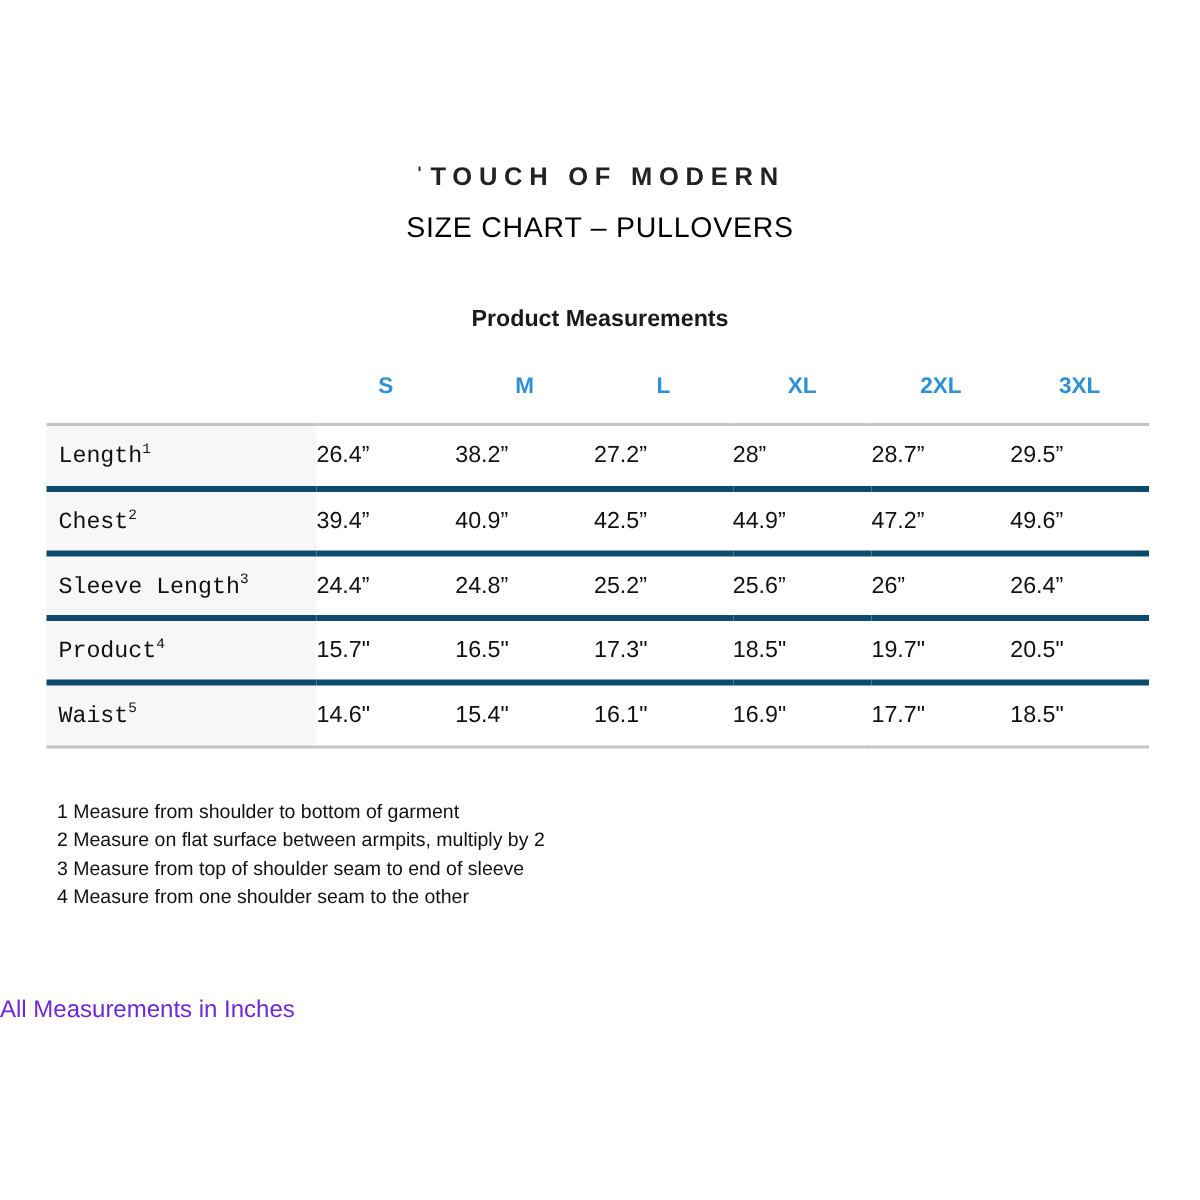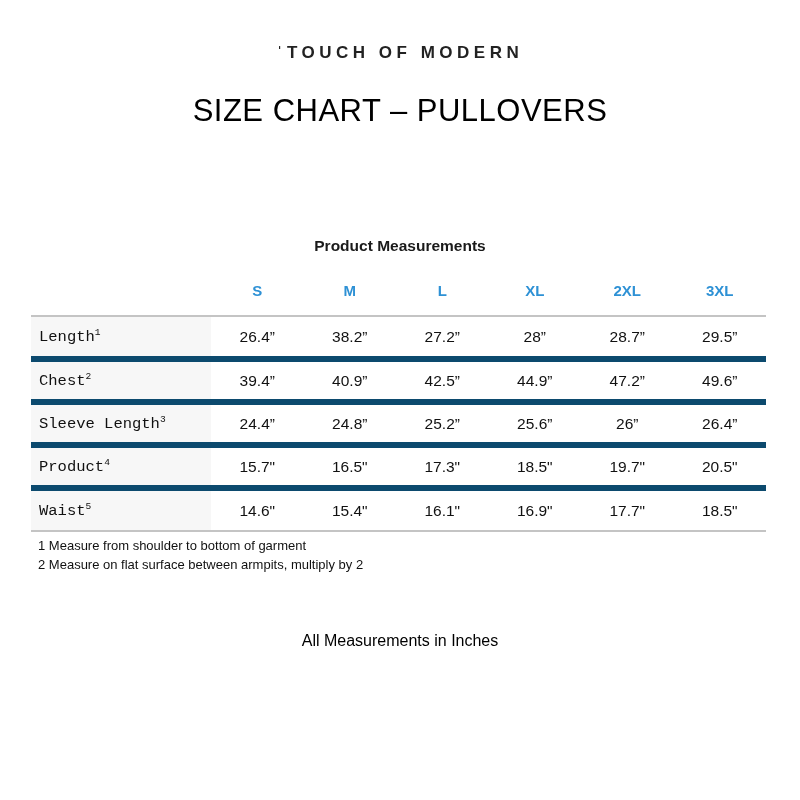--- a/index.html
+++ b/index.html
@@ -6,37 +6,37 @@
   html, body { background: #ffffff; }
   body {
     width: 800px; height: 800px;
     font-family: "Liberation Sans", sans-serif;
     color: #111111;
     overflow: hidden;
   }
   .page { width: 800px; height: 800px; position: relative; background: #ffffff; }
 
   .logo {
-    margin-top: 43px;
+    margin-top: 108px;
     text-align: center;
     font-size: 17px;
     font-weight: 700;
     letter-spacing: 4.5px;
     color: #222222;
   }
   .main-title {
-    margin-top: 30px;
+    margin-top: 14px;
     text-align: center;
-    font-size: 31px;
+    font-size: 19px;
     font-weight: 400;
     letter-spacing: 0.5px;
     color: #000000;
   }
   .table-title {
-    margin-top: 108px;
+    margin-top: 40px;
     text-align: center;
     font-size: 15.5px;
     font-weight: 600;
     color: #1a1a1a;
   }
 
   table.size-chart {
     border-collapse: collapse;
     table-layout: fixed;
     width: 735px;
@@ -45,48 +45,47 @@
   table.size-chart col.c-label { width: 180px; }
   table.size-chart thead th {
     padding: 27px 0 16px 0;
     font-size: 15px;
     font-weight: 700;
     color: #2e91d5;
     text-align: center;
   }
   table.size-chart tbody td {
     height: 43px;
-    border-top: 6px solid #0c4a6e;
+    border-top: 4px solid #0c4a6e;
     font-size: 15.5px;
     color: #111111;
     vertical-align: middle;
   }
   table.size-chart tbody tr:first-child td { border-top: 2px solid #c4c4c4; }
   table.size-chart tbody tr:last-child td { border-bottom: 2px solid #c4c4c4; }
   td.row-label {
     background: #f7f7f7;
     text-align: left;
     padding-left: 8px;
     font-family: Liberation Mono, monospace;
   }
   td.row-label sup { font-size: 0.62em; line-height: 0; }
-  td.cell { text-align: center; }
+  td.cell { text-align: left; }
 
   .footnotes {
-    margin: 4px 0 0 38px;
+    margin: 32px 0 0 38px;
     font-size: 13px;
     line-height: 19px;
     color: #111111;
     list-style: none;
   }
   .footer-note {
     margin-top: 58px;
-    text-align: center;
     font-size: 16px;
-    color: #000000;
+    color: #6d28d9;
   }
 </style>
 </head>
 <body>
 
 <div class="page">
 
   <div class="logo">ˈTOUCH OF MODERN</div>
 
   <h1 class="main-title">SIZE CHART – PULLOVERS</h1>
@@ -159,17 +158,19 @@
         <td class="cell">16.9"</td>
         <td class="cell">17.7"</td>
         <td class="cell">18.5"</td>
       </tr>
     </tbody>
   </table>
 
   <ul class="footnotes">
     <li>1 Measure from shoulder to bottom of garment</li>
     <li>2 Measure on flat surface between armpits, multiply by 2</li>
+    <li>3 Measure from top of shoulder seam to end of sleeve</li>
+    <li>4 Measure from one shoulder seam to the other</li>
   </ul>
 
   <div class="footer-note">All Measurements in Inches</div>
 
 </div>
 
 </body></html>

